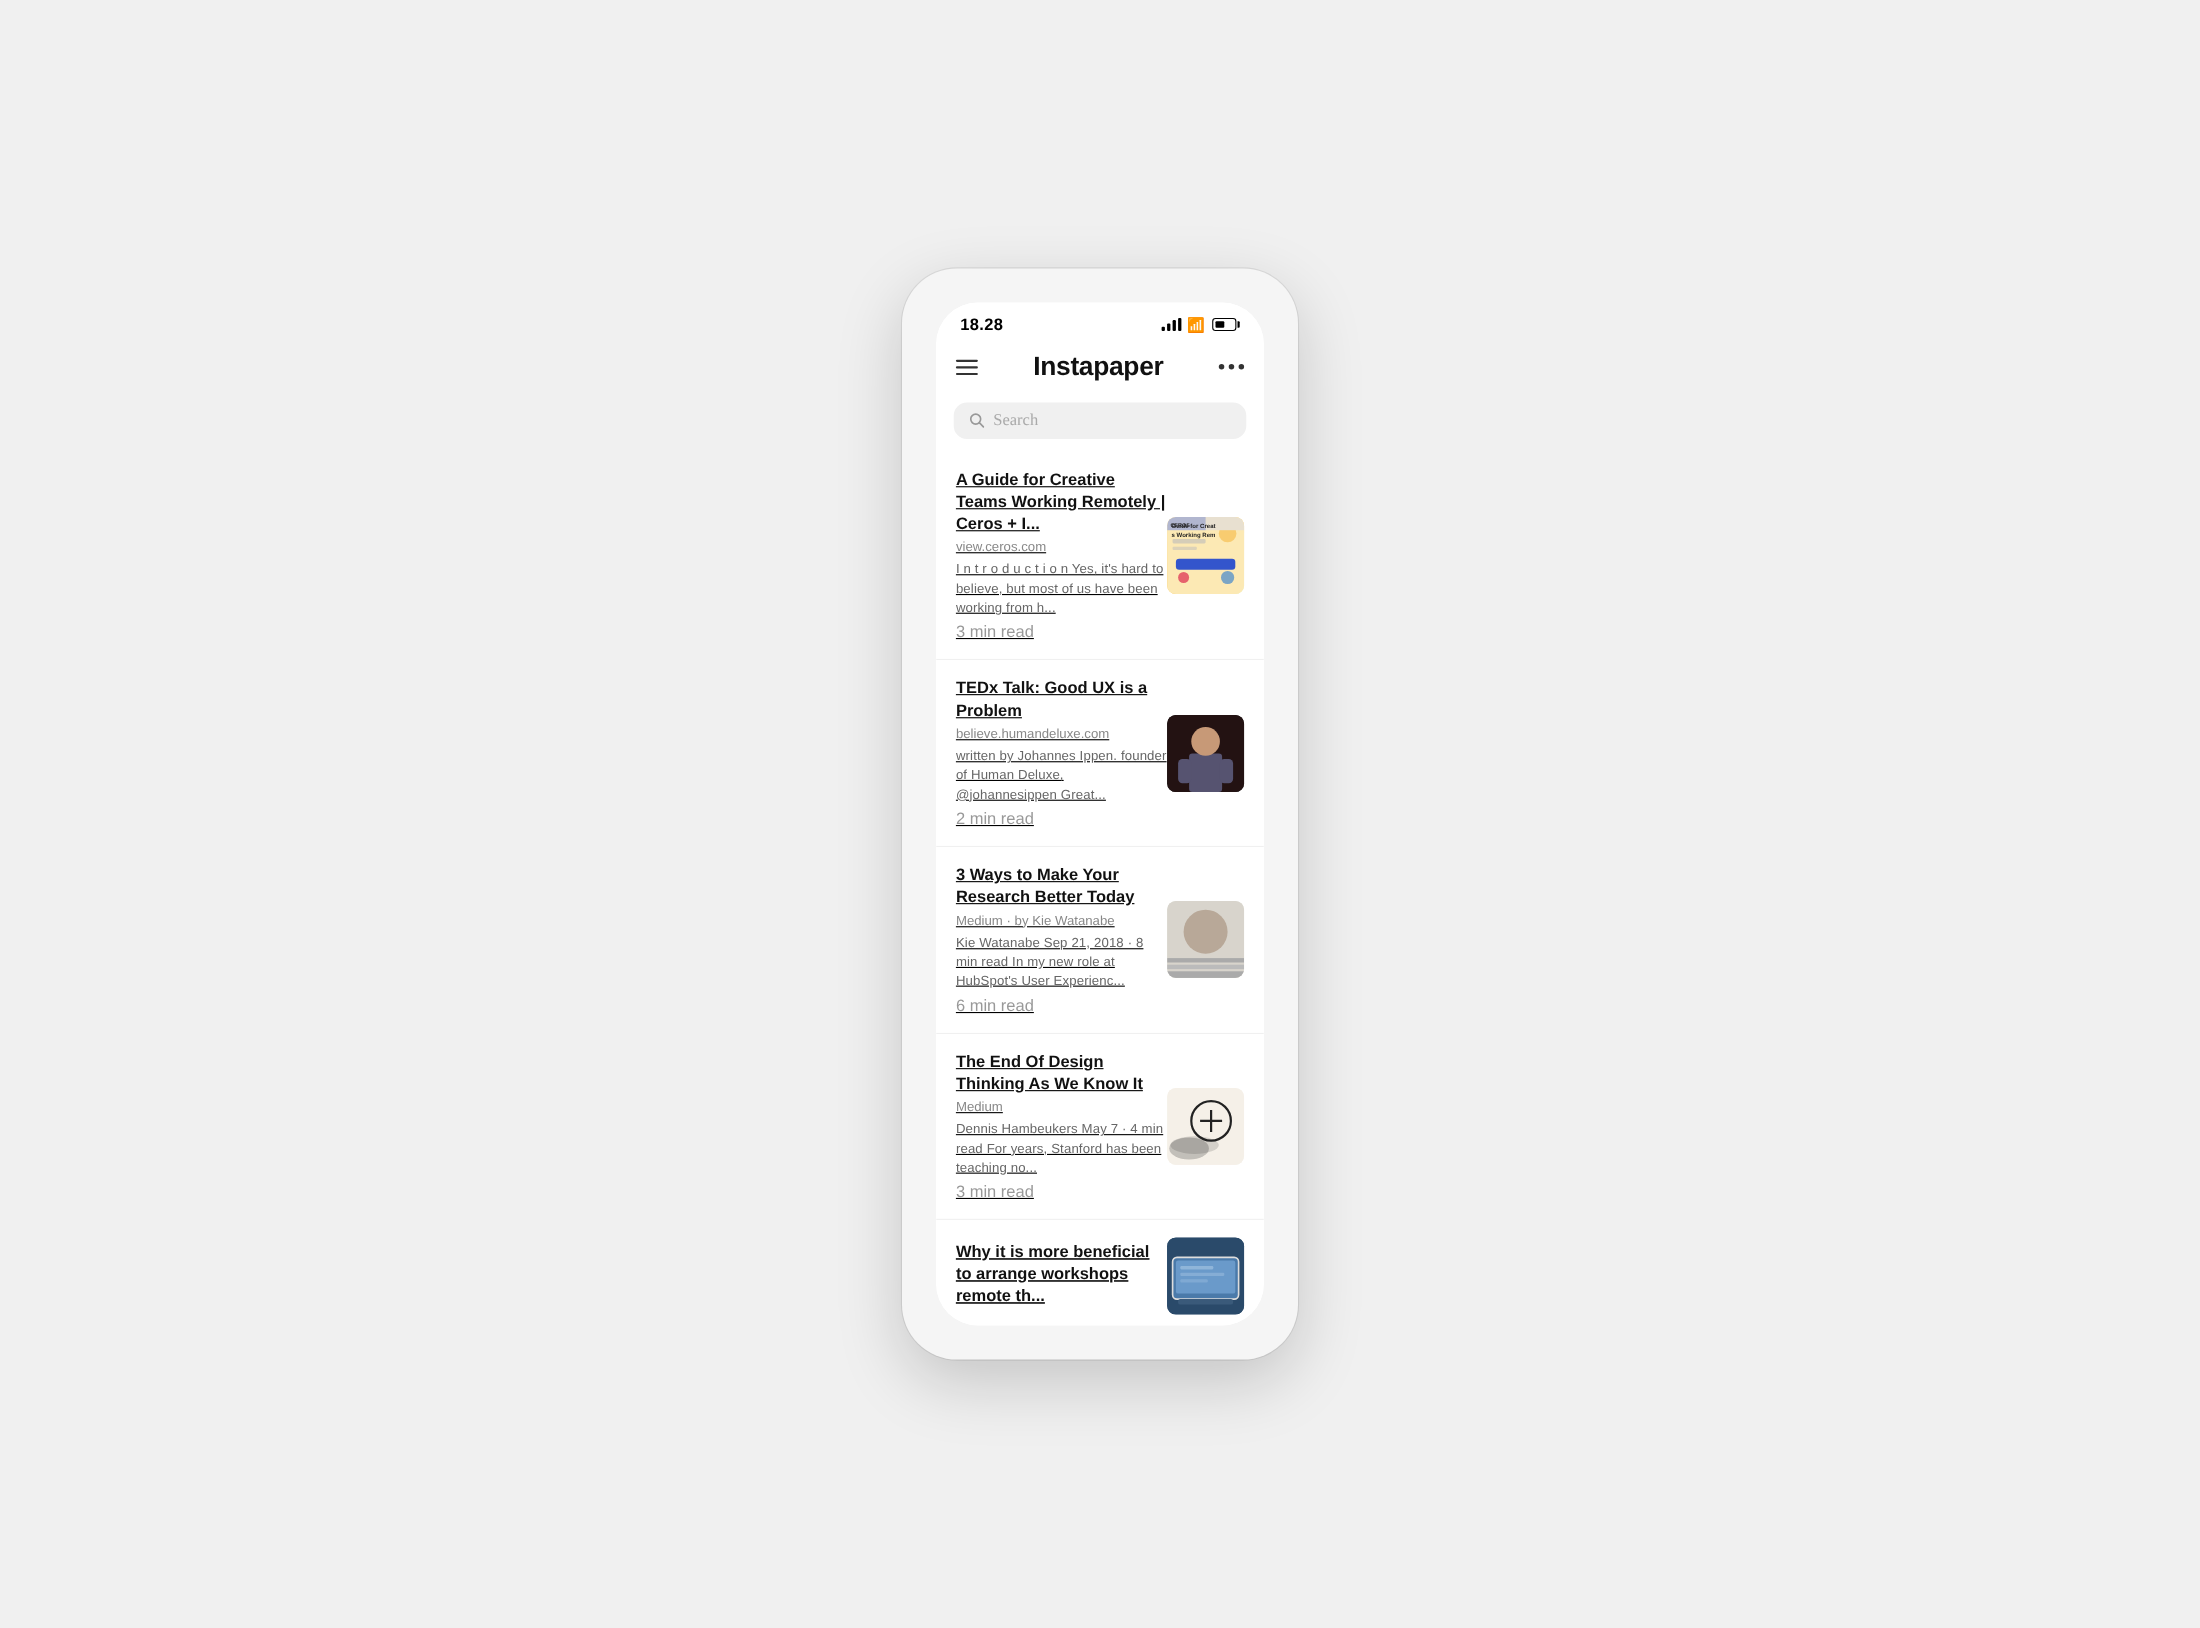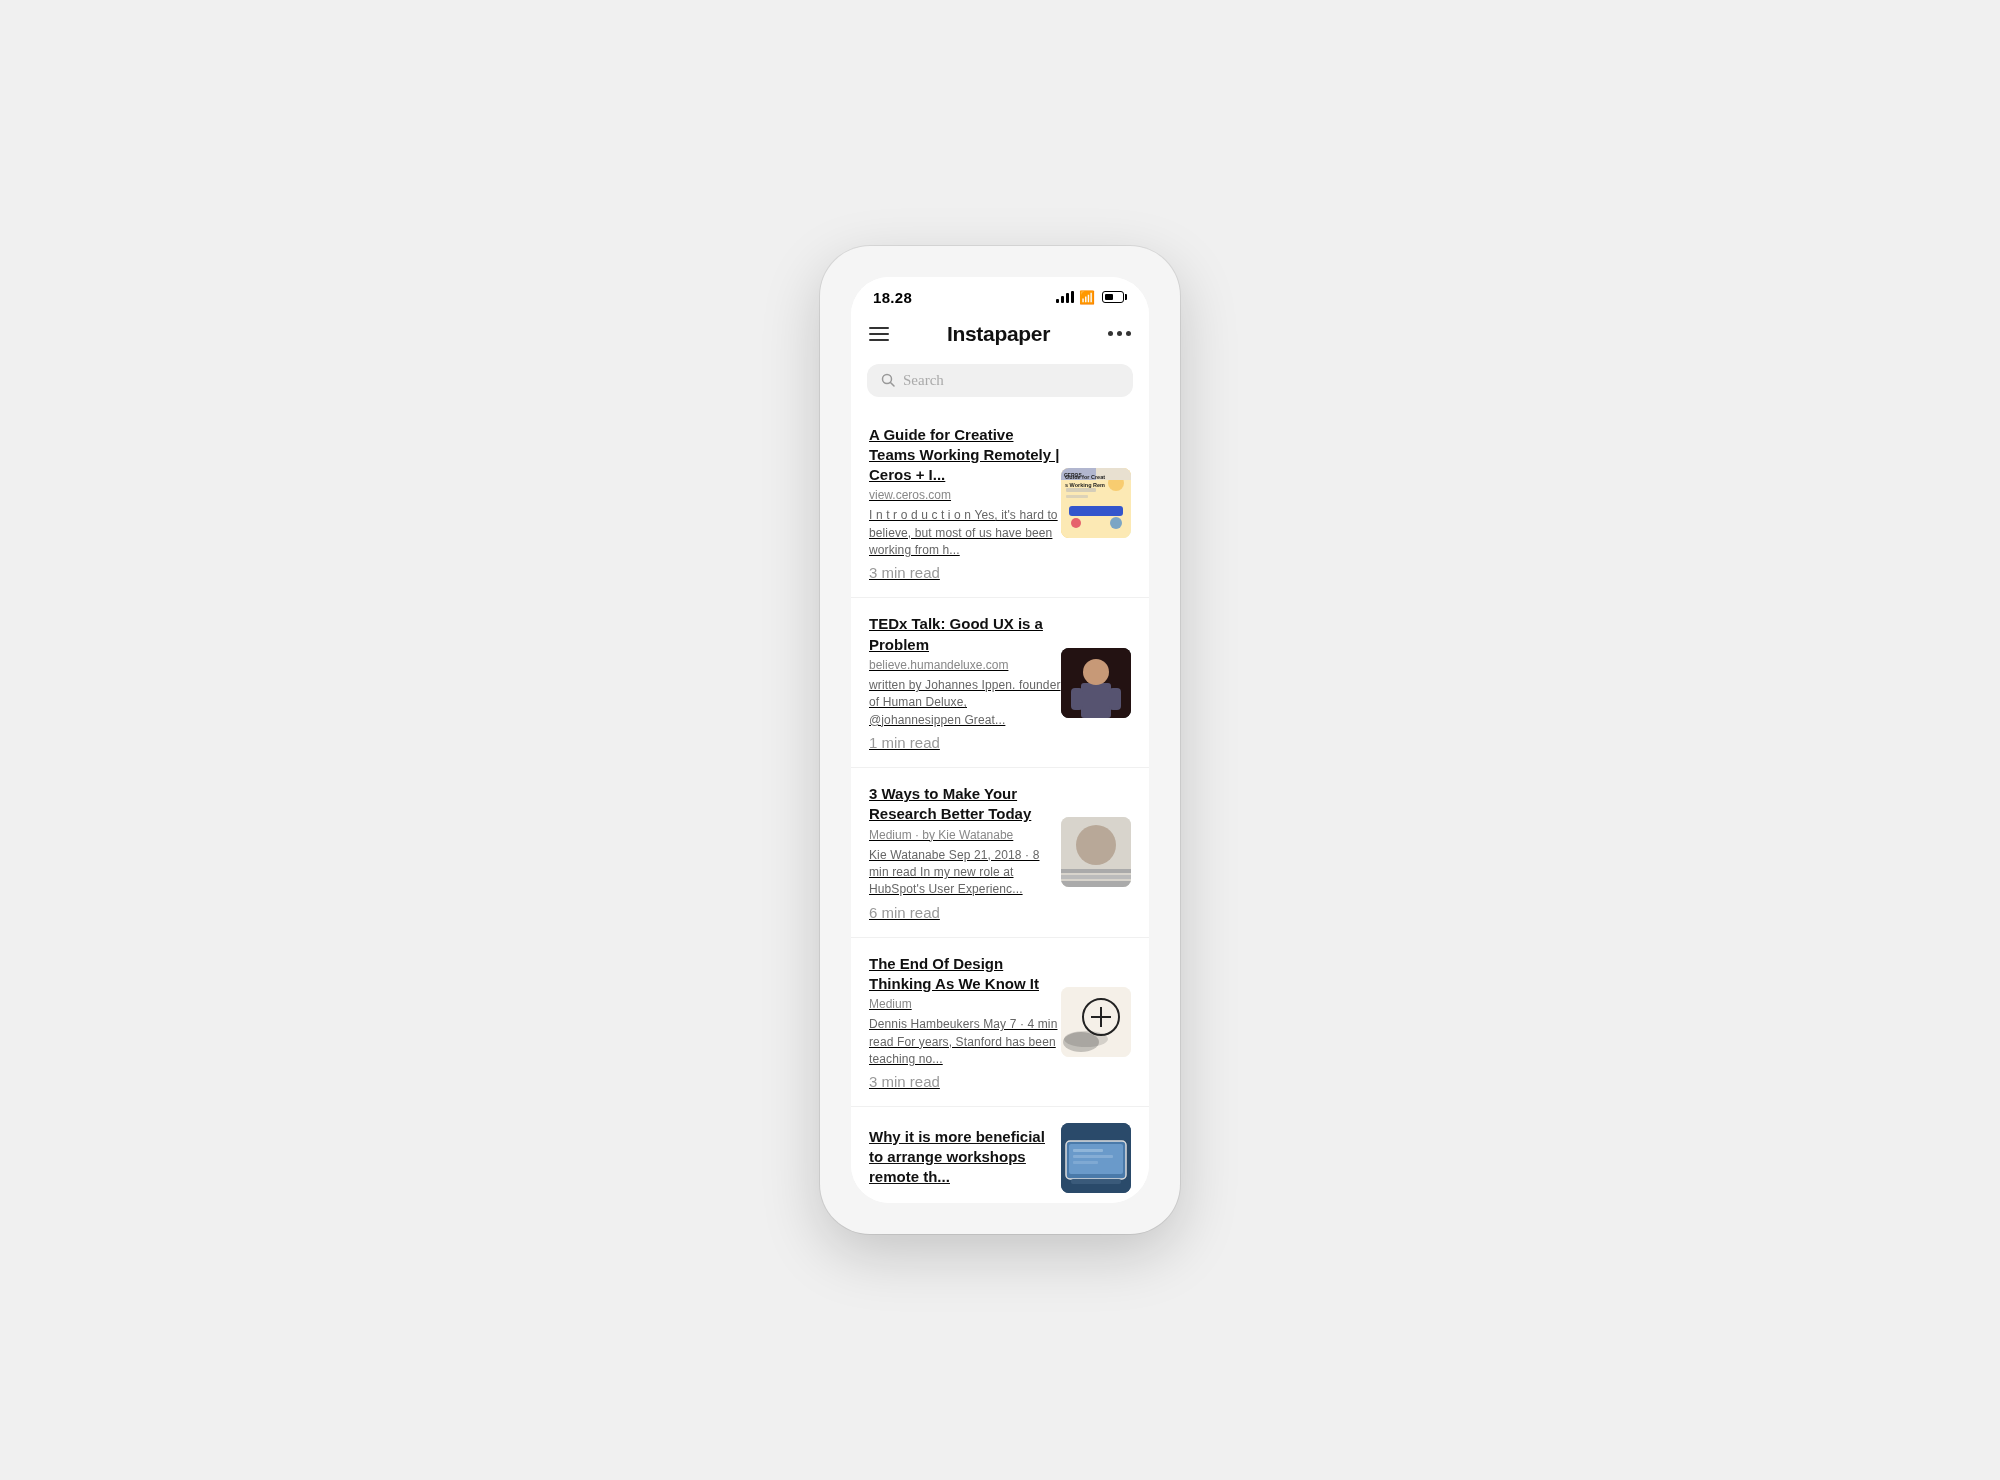--- a/index.html
+++ b/index.html
@@ -111,21 +111,21 @@
     }
 
     .hamburger-line {
       width: 20px;
       height: 2px;
       background: #333;
       border-radius: 1px;
     }
 
     .app-title {
-      font-size: 21px;
+      font-size: 24px;
       font-weight: 700;
       color: #111;
       letter-spacing: -0.3px;
     }
 
     .more-icon {
       display: flex;
       gap: 4px;
       align-items: center;
       cursor: pointer;
@@ -366,21 +366,21 @@
             <text x="3" y="9" font-size="5" fill="#222" font-weight="bold">CEROS</text>
           </svg>
         </div>
       </div>
 
       <div class="article-item">
         <div class="article-content">
           <div class="article-title">TEDx Talk: Good UX is a Problem</div>
           <div class="article-source">believe.humandeluxe.com</div>
           <div class="article-excerpt">written by Johannes Ippen. founder of Human Deluxe, @johannesippen Great...</div>
-          <div class="article-read-time">1 min read</div>
+          <div class="article-read-time">2 min read</div>
         </div>
         <div class="article-thumbnail thumb-2">
           <svg width="70" height="70" viewBox="0 0 70 70">
             <rect width="70" height="70" fill="#111"></rect>
 
             <rect x="20" y="35" width="30" height="35" rx="3" fill="#4a5a7a"></rect>
 
             <circle cx="35" cy="24" r="13" fill="#c8a882"></circle>
 
             <rect x="10" y="40" width="12" height="22" rx="4" fill="#4a5a7a"></rect>

